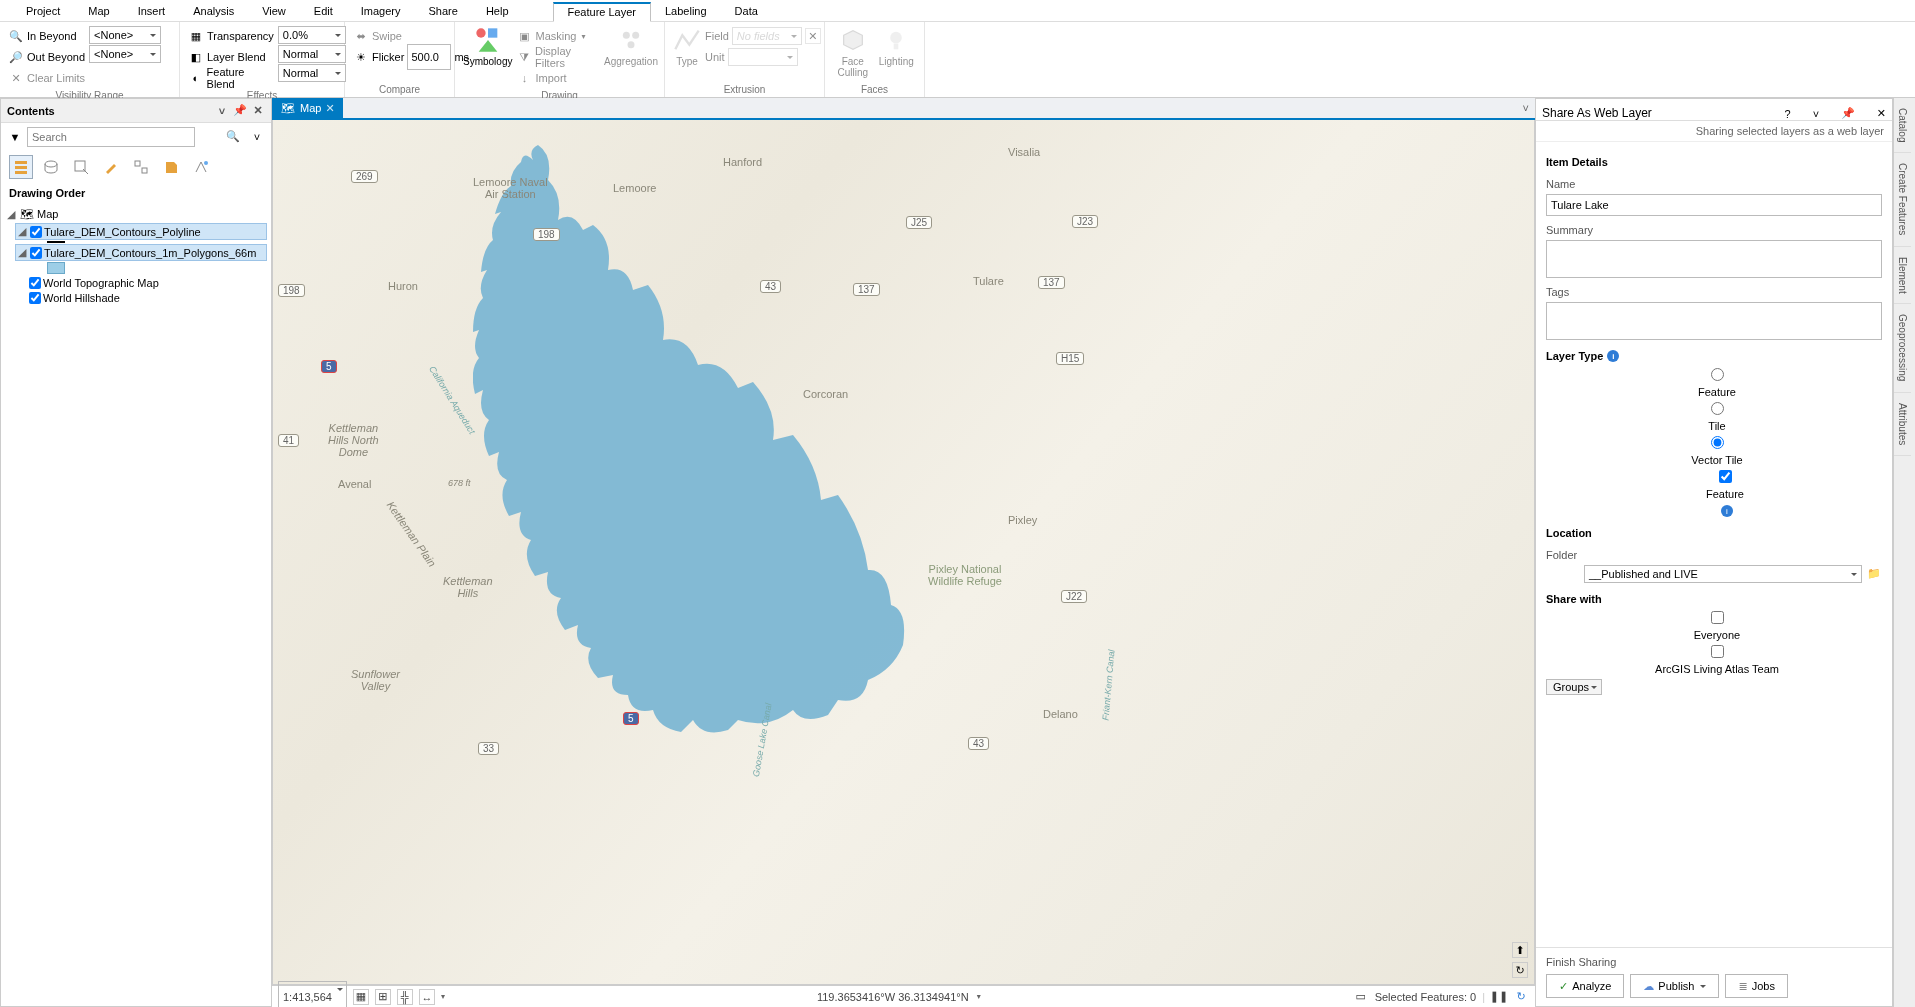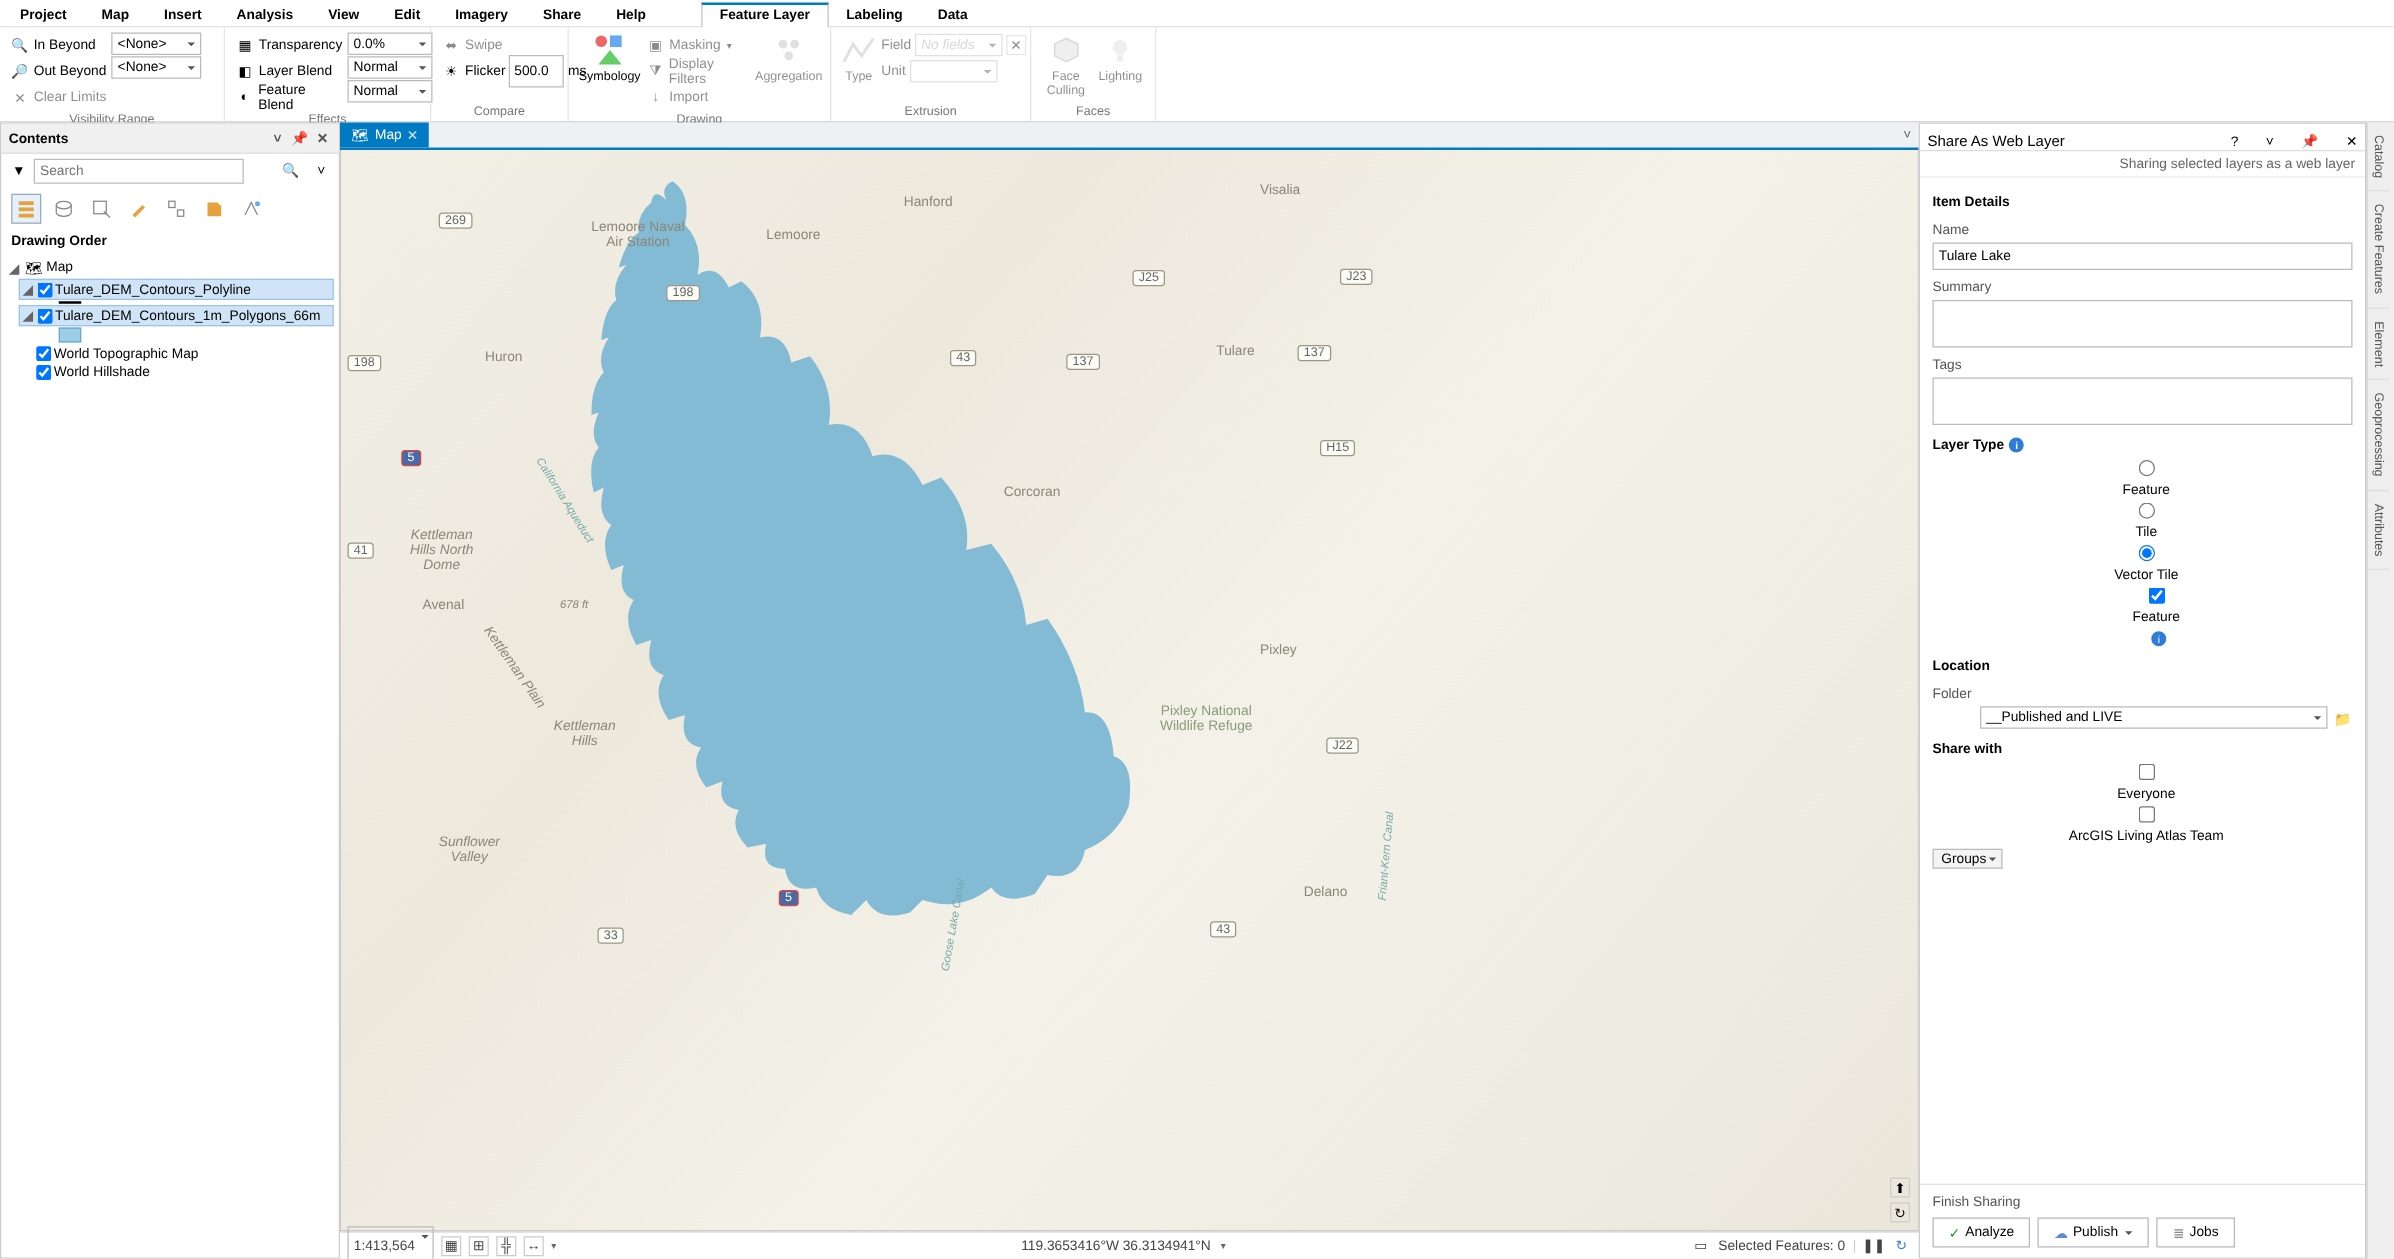--- a/index.html
+++ b/index.html
@@ -1,19 +1,19 @@
 <!DOCTYPE html>
 <html><head>
 <meta charset="utf-8">
 <style>
 * { box-sizing: border-box; margin: 0; padding: 0; font-family: "Segoe UI", Tahoma, sans-serif; font-size: 11px; }
 body { background: #f5f5f5; overflow: hidden; width: 1915px; height: 1007px; position: relative; }
 
 
-.menubar { height: 22px; background: #fff; display: flex; align-items: flex-end; padding: 0 2px; border-bottom: 1px solid #ddd; font-weight: bold; }
+.menubar { height: 22px; background: #fff; display: flex; align-items: center; padding: 0 12px; border-bottom: 1px solid #ddd; }
 .menubar .item { padding: 3px 14px; cursor: pointer; }
 .menubar .gap { width: 30px; }
 .menubar .tab-active { border: 1px solid #c1c1c1; border-bottom: 1px solid #fff; border-top: 2px solid #007ac2; padding: 2px 14px 3px; background: #fff; position: relative; top: 1px; }
 
 
 .ribbon { height: 76px; background: #fff; border-bottom: 1px solid #ccc; display: flex; }
 .ribbon-group { border-right: 1px solid #e5e5e5; padding: 4px 8px 0; display: flex; flex-direction: column; }
 .ribbon-group .body { flex: 1; display: flex; gap: 4px; }
 .ribbon-group .label { text-align: center; color: #777; font-size: 10px; padding: 2px 0; }
 .rb-row { display: flex; align-items: center; gap: 3px; height: 20px; }
@@ -77,21 +77,21 @@
 .share-sub { padding: 4px 8px; text-align: right; color: #666; border-bottom: 1px solid #eee; }
 .share-tabs { display: flex; gap: 14px; padding: 4px 8px; border-bottom: 1px solid #e0e0e0; }
 .share-tabs .st { color: #6a6a6a; cursor: pointer; padding-bottom: 3px; }
 .share-tabs .st.active { border-bottom: 2px solid #007ac2; color: #222; font-weight: 600; }
 .share-body { flex: 1; overflow: auto; padding: 8px 10px; display: flex; flex-direction: column; gap: 4px; }
 .sh-section { font-weight: 600; margin-top: 6px; margin-bottom: 2px; }
 .sh-label { color: #555; margin-top: 4px; }
 .sh-input { width: 100%; border: 1px solid #bbb; height: 22px; padding: 2px 4px; }
 .sh-textarea { width: 100%; border: 1px solid #bbb; height: 38px; padding: 2px 4px; resize: none; }
 .sh-radio, .sh-check { display: flex; align-items: center; gap: 5px; margin-left: 6px; flex-direction: column; }
-.sh-folder-row { display: flex; gap: 4px; align-items: flex-end; padding-left: 38px; }
+.sh-folder-row { display: flex; gap: 4px; align-items: flex-start; padding-left: 38px; }
 .sh-folder-row .rb-select { flex: 1; }
 .sh-groups { border: 1px solid #bbb; background: #f4f4f4; padding: 1px 12px 1px 6px; display: inline-flex; align-items: center; position: relative; width: fit-content; }
 .sh-groups::after { content: ""; position: absolute; right: 4px; top: 6px; border: 3px solid transparent; border-top-color: #555; }
 .share-footer { border-top: 1px solid #e0e0e0; padding: 8px 10px; }
 .share-footer .ftitle { color: #555; margin-bottom: 6px; }
 .share-footer .frow { display: flex; gap: 6px; }
 .fbtn { border: 1px solid #b7b7b7; background: #fff; height: 24px; padding: 0 12px; display: inline-flex; align-items: center; gap: 4px; cursor: pointer; }
 .fbtn .dd { margin-left: 2px; border: 3px solid transparent; border-top-color: #555; position: relative; top: 2px; }
 .info-dot { width: 12px; height: 12px; border-radius: 50%; background: #2e7cd6; color: #fff; font-size: 8px; display: inline-flex; align-items: center; justify-content: center; margin-left: 4px; }
 

